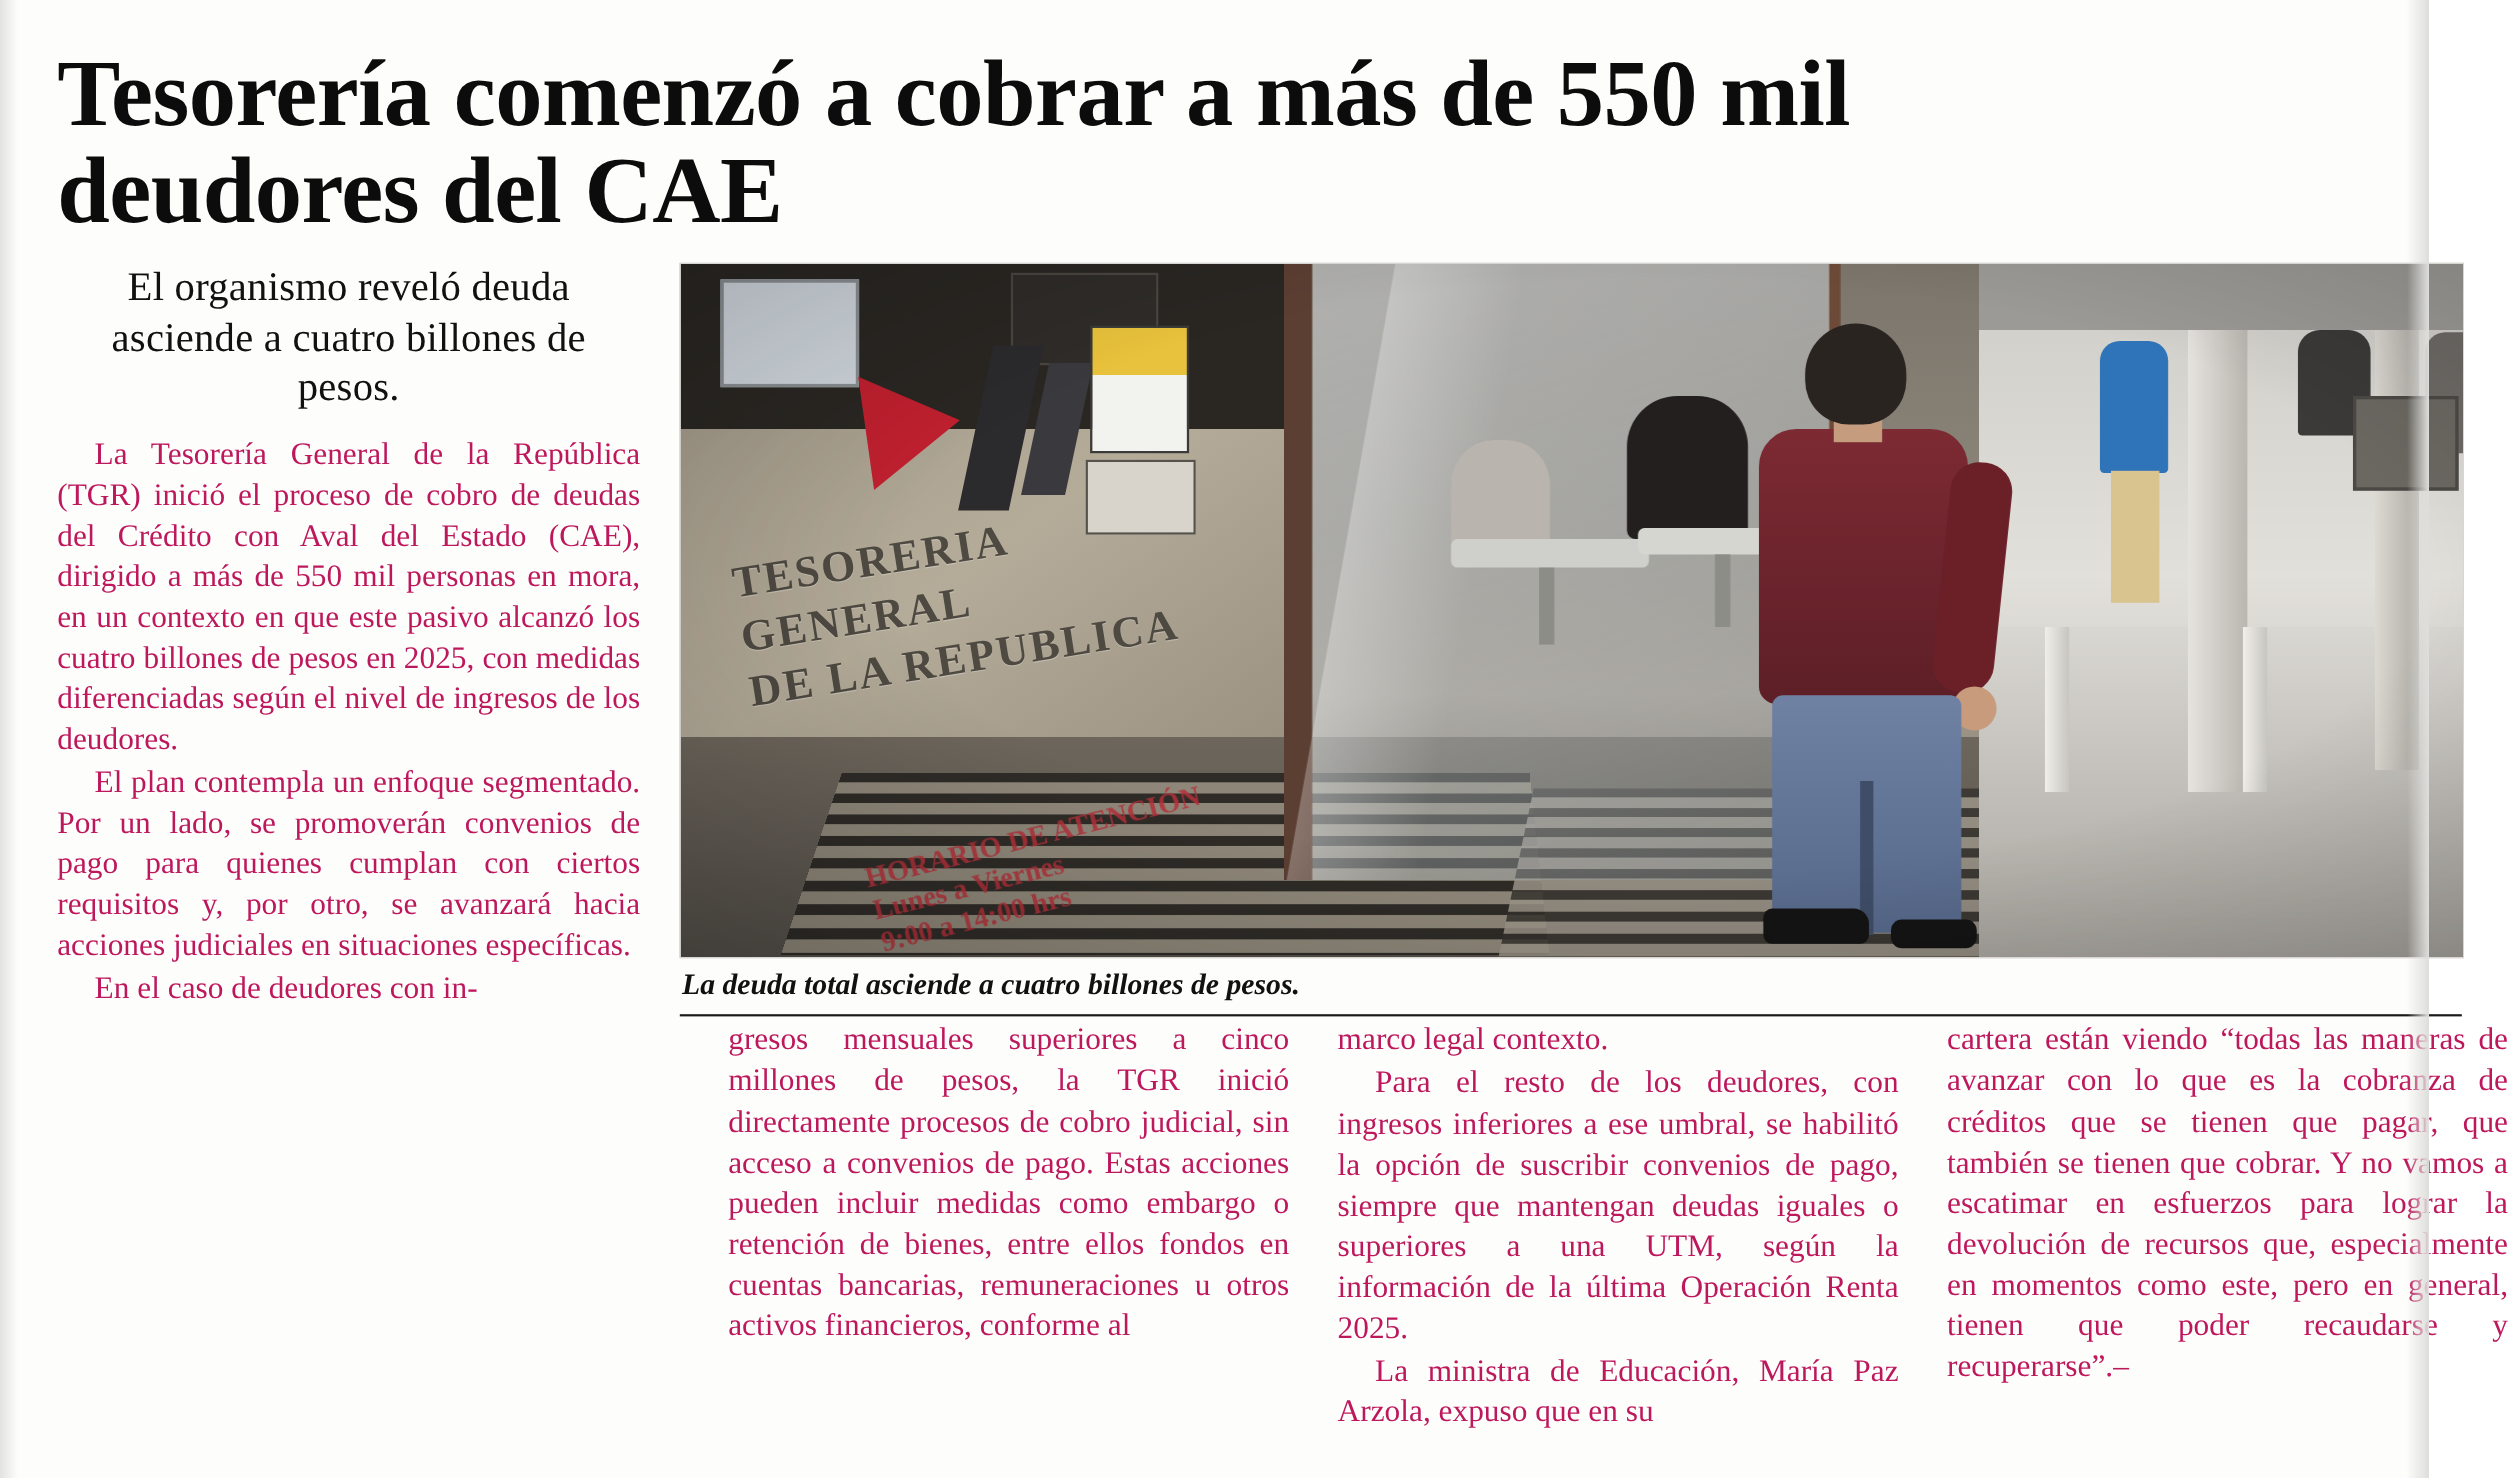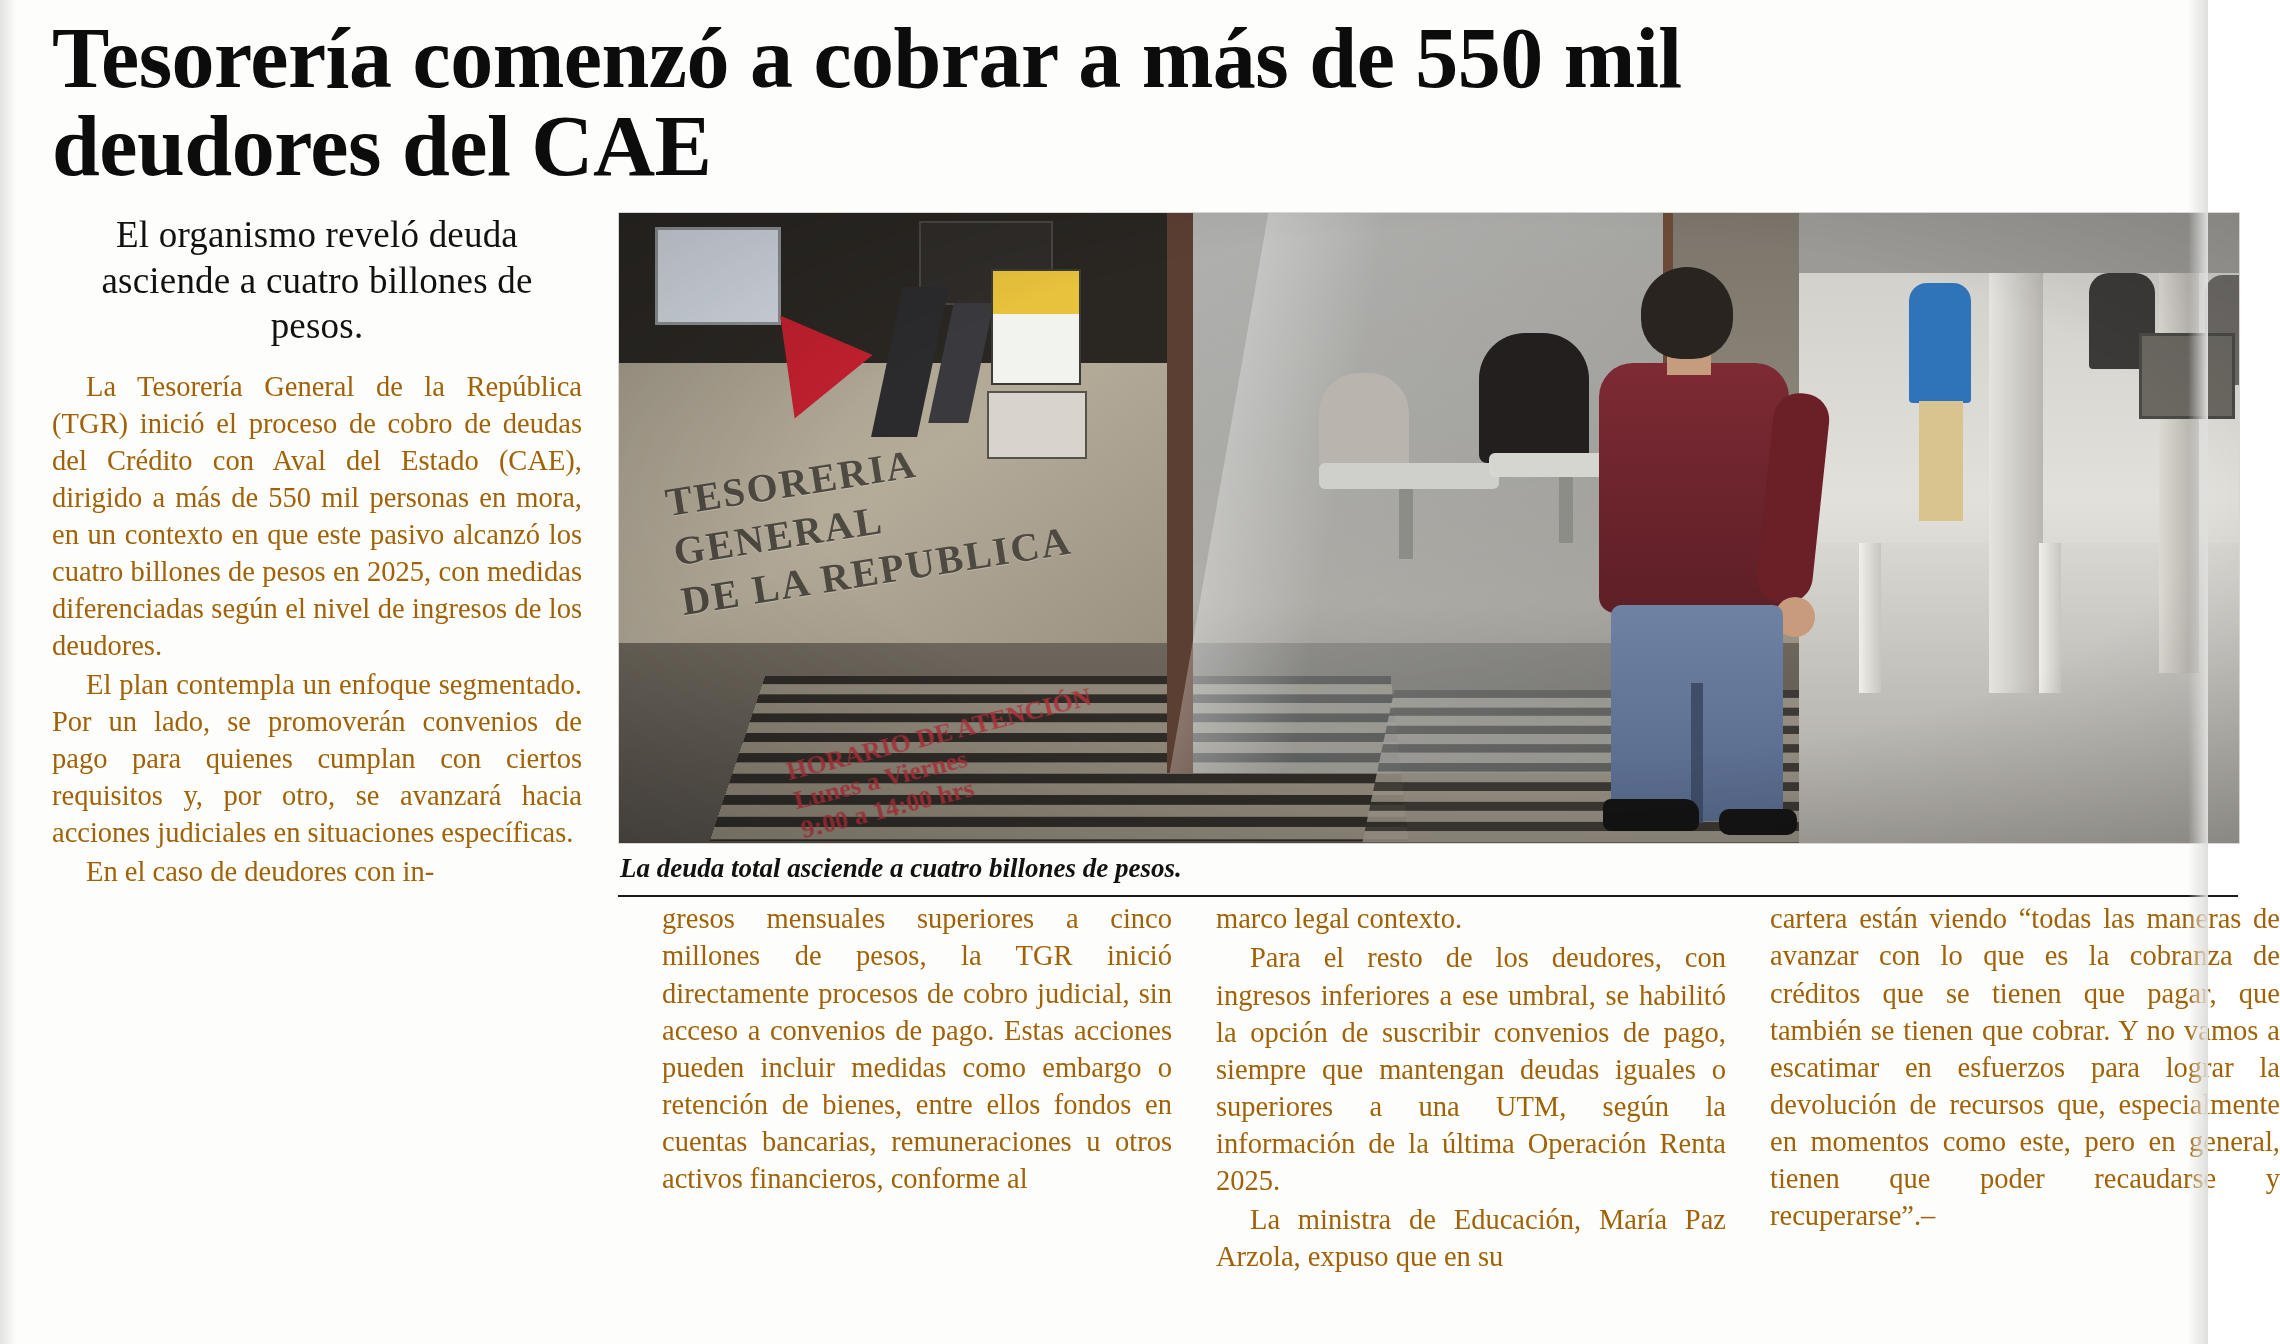--- a/index.html
+++ b/index.html
@@ -13,21 +13,21 @@
     overflow: hidden;
     font-family: "Liberation Serif", serif;
     color: #111111;
   }
   .page {
     position: relative;
     width: 2208px;
     height: 1344px;
     background: #fdfdfb;
     box-sizing: border-box;
-    padding: 15px 40px 0 52px;
+    padding: 42px 40px 0 52px;
   }
   
   .page:before {
     content: "";
     position: absolute;
     left: 0; top: 0; bottom: 0;
     width: 16px;
     background: linear-gradient(to right, #e2e2e0, rgba(255,255,255,0));
     pointer-events: none;
   }
@@ -74,21 +74,21 @@
     text-align: center;
   }
 
   p.body-par {
     font-family: "Liberation Serif", serif;
     font-size: 28.5px;
     line-height: 1.30;
     text-align: justify;
     margin: 0 0 2px 0;
     text-indent: 34px;
-    color: #a16207;
+    color: #be185d;
     hyphens: auto;
     -webkit-hyphens: auto;
   }
 
   .figure {
     position: absolute;
     left: 566px;
     top: 0;
     width: 1620px;
   }

